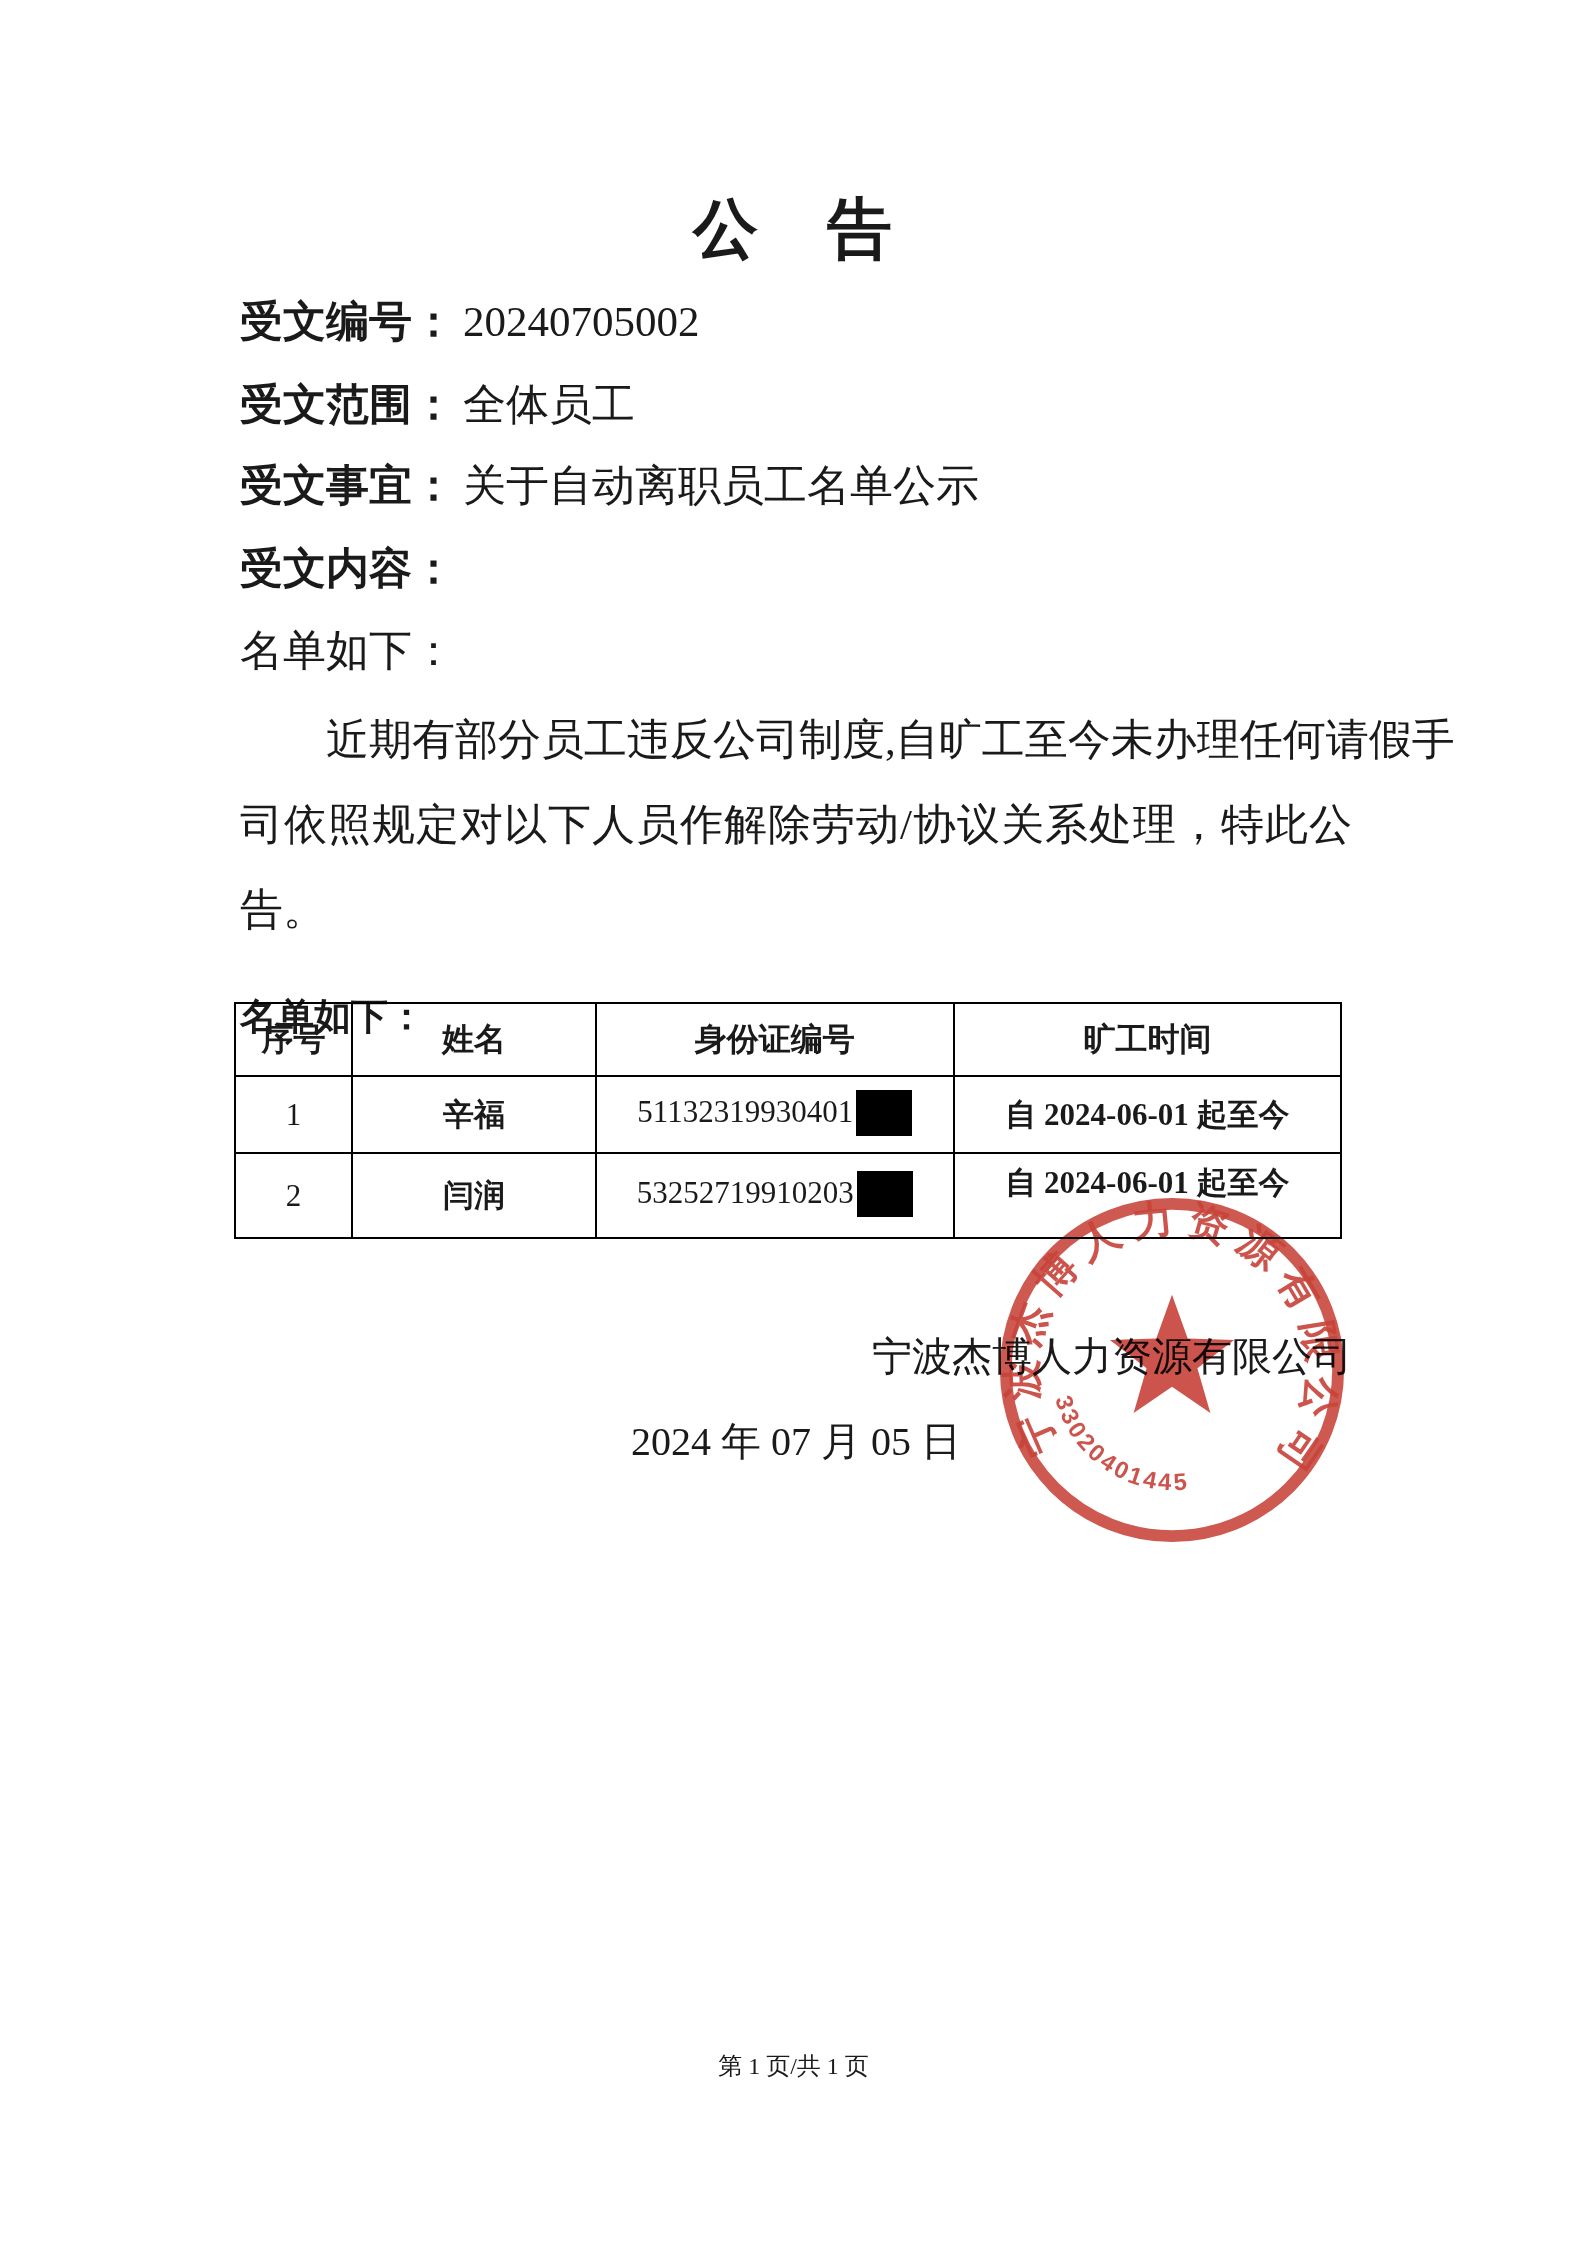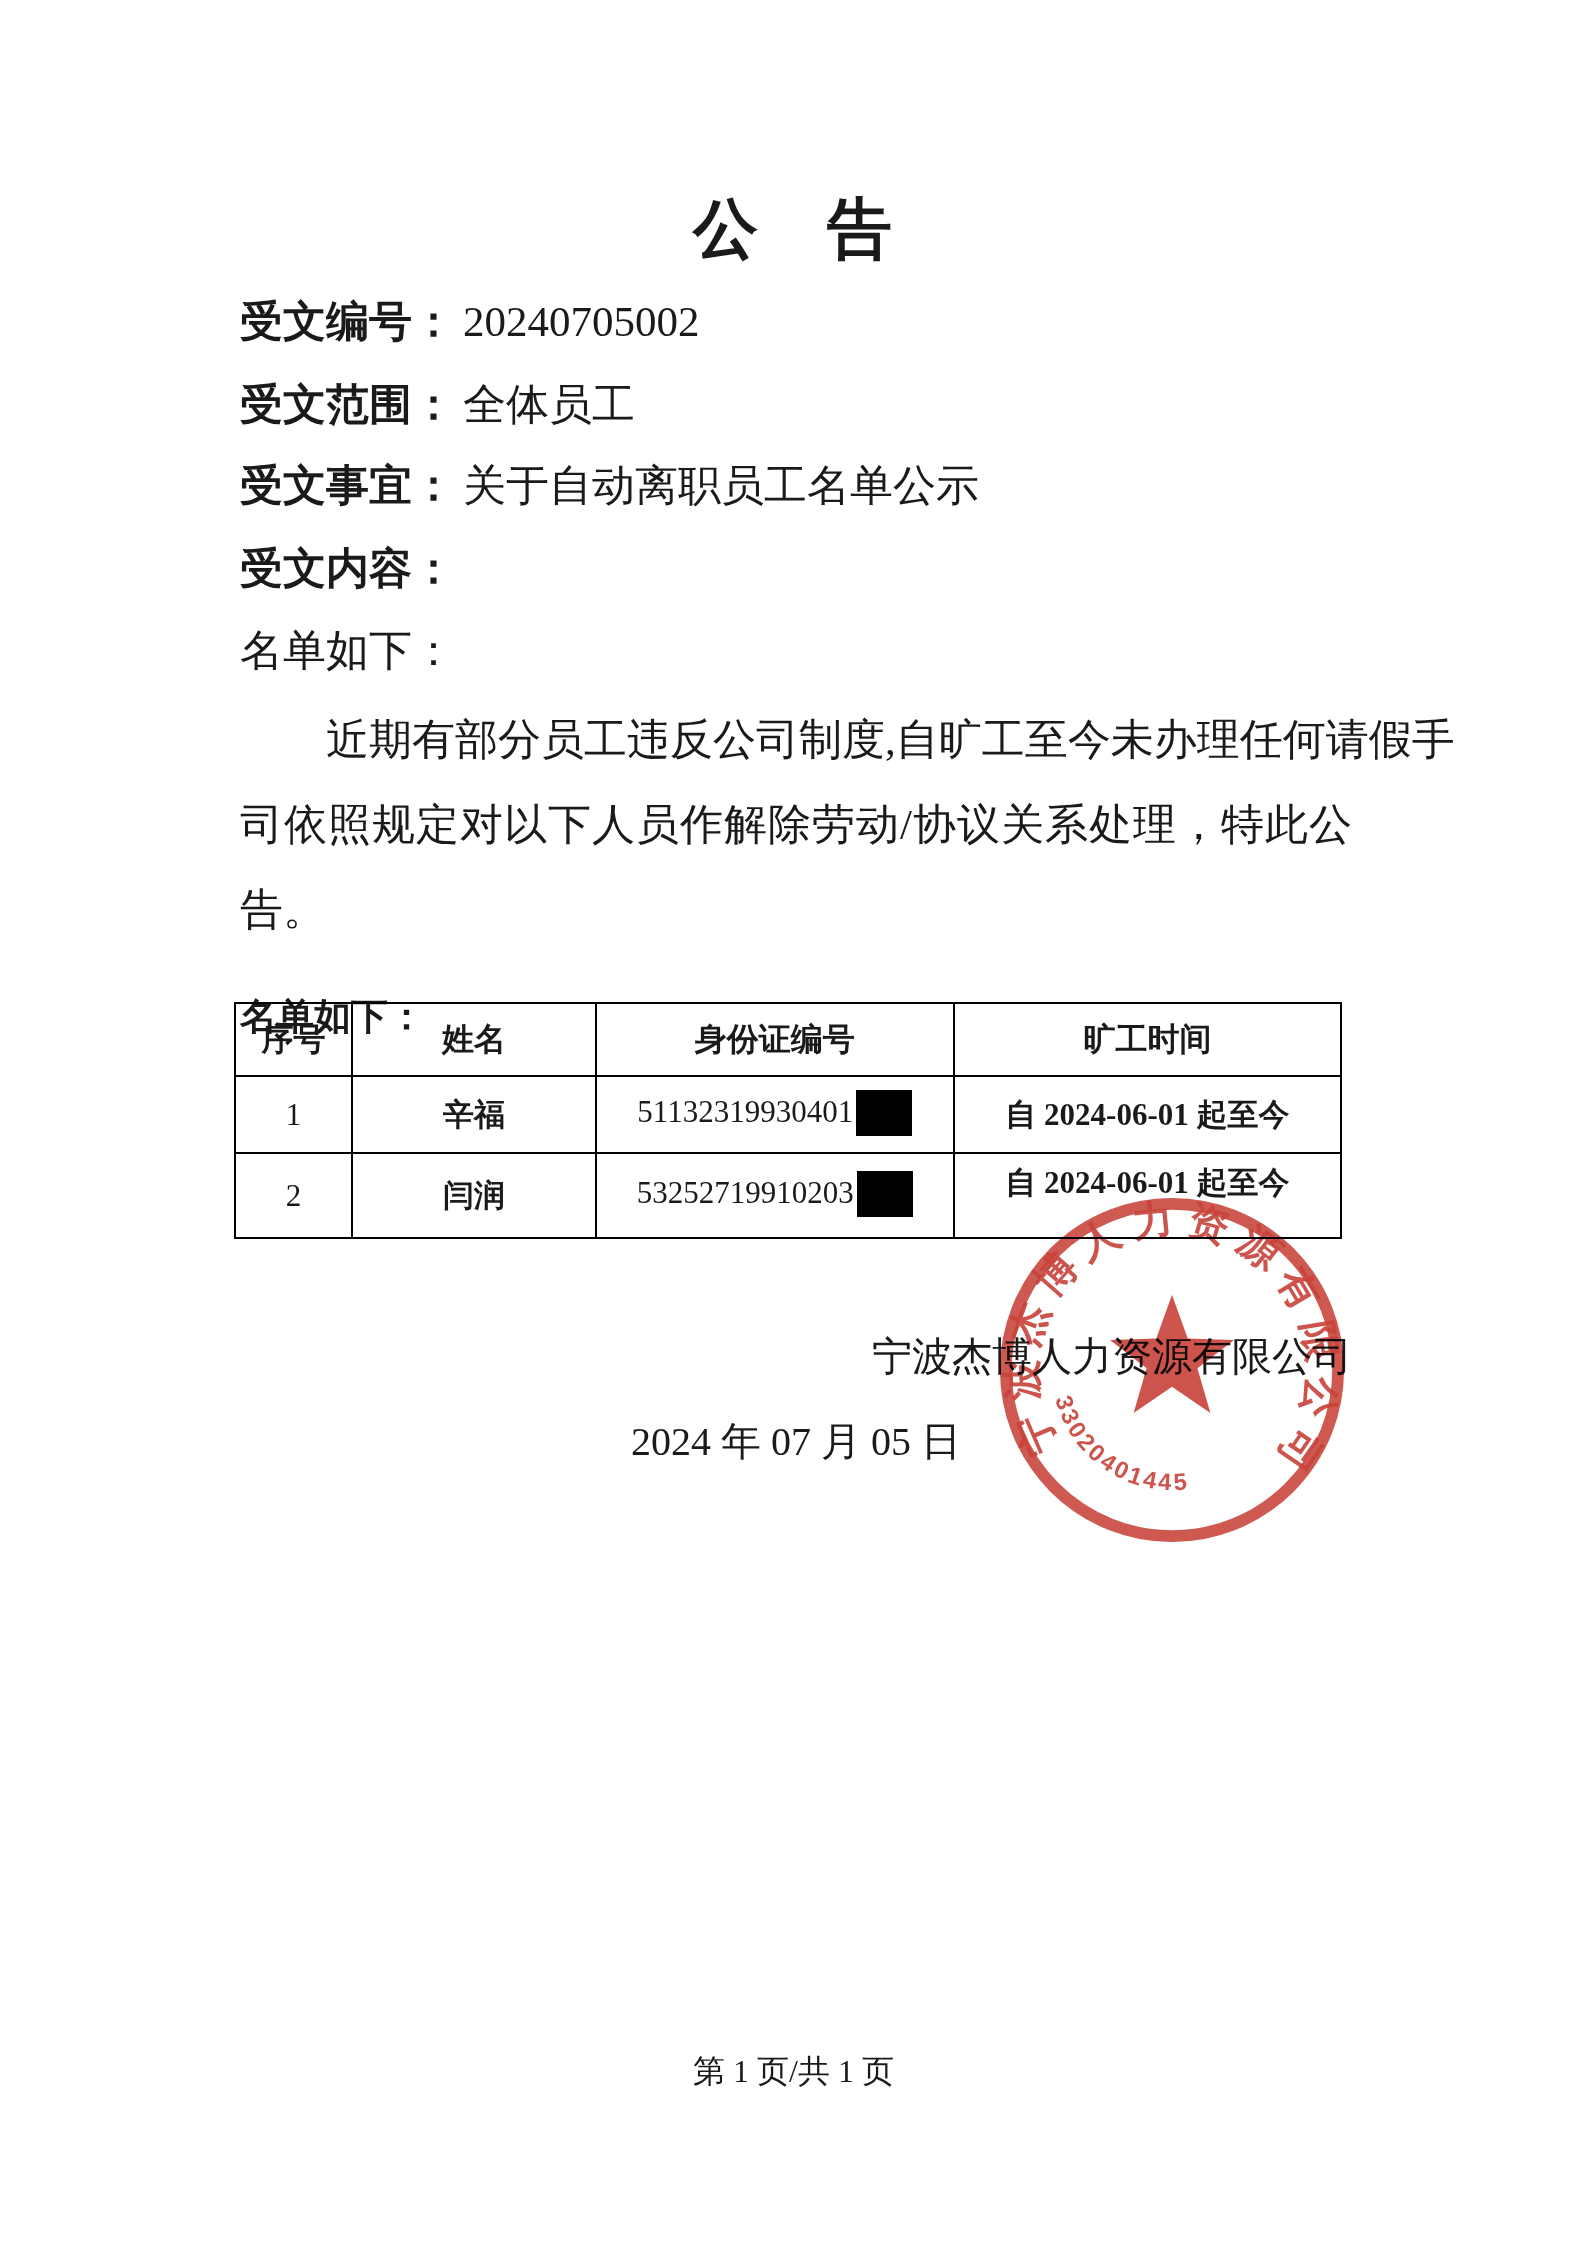--- a/index.html
+++ b/index.html
@@ -137,21 +137,21 @@
     z-index: 2;
     mix-blend-mode: multiply;
     opacity: 0.92;
   }
   .page-footer {
     position: absolute;
     top: 2050px;
     left: 0;
     width: 100%;
     text-align: center;
-    font-size: 32px;
+    font-size: 24px;
     color: #1a1a1a;
   }
 </style>
 </head>
 <body>
 
 <div class="page">
 
   <div class="doc-title">公　告</div>
 

